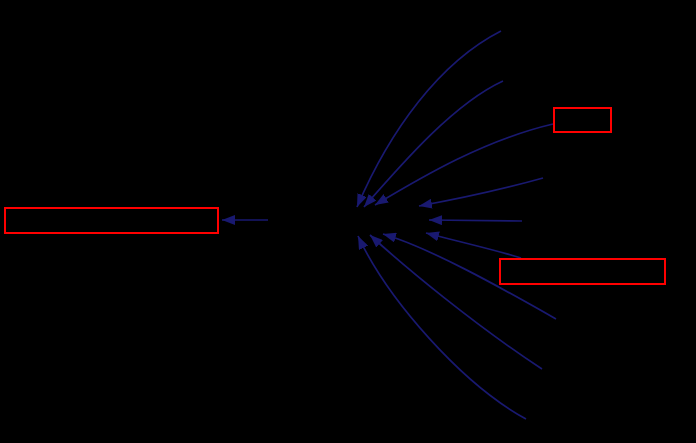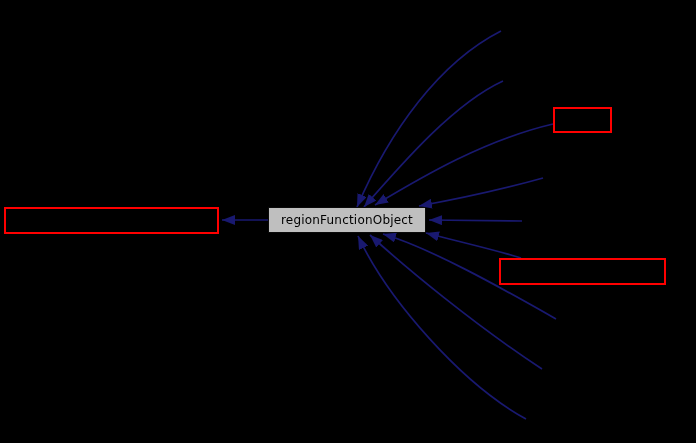--- a/index.html
+++ b/index.html
@@ -45,23 +45,20 @@
       <path d="M553,124 C485,140 425,175 375,205" fill="none" stroke="#191970" stroke-width="1.7" marker-end="url(#arrow)"></path>
       <path d="M543,178 C500,190 452,200 419,206" fill="none" stroke="#191970" stroke-width="1.7" marker-end="url(#arrow)"></path>
       <path d="M522,221 L429,220" fill="none" stroke="#191970" stroke-width="1.7" marker-end="url(#arrow)"></path>
       <path d="M521,258 C492,249 456,241 426,233" fill="none" stroke="#191970" stroke-width="1.7" marker-end="url(#arrow)"></path>
       <path d="M556,319 C500,287 428,247 383,234" fill="none" stroke="#191970" stroke-width="1.7" marker-end="url(#arrow)"></path>
       <path d="M542,369 C475,325 406,268 370,235" fill="none" stroke="#191970" stroke-width="1.7" marker-end="url(#arrow)"></path>
       <path d="M526,419 C462,384 388,300 358,236" fill="none" stroke="#191970" stroke-width="1.7" marker-end="url(#arrow)"></path>
       <path d="M268,220 L222,220" fill="none" stroke="#191970" stroke-width="1.7" marker-end="url(#arrow)"></path>
     </svg>
 
-  <div class="node focus" style="left: 268px; top: 207px; width: 158px; height: 26px; background: rgb(191, 191, 191); color: rgb(0, 0, 0);">
-    <span>regionFunctionObject</span>
-  </div>
 
   <div class="node linked" style="left: 4px; top: 207px; width: 215px; height: 27px; border-color: rgb(255, 0, 0);"></div>
 
   <div class="node linked" style="left: 553px; top: 107px; width: 59px; height: 26px; border-color: rgb(255, 0, 0);"></div>
 
   <div class="node linked" style="left: 499px; top: 258px; width: 167px; height: 27px; border-color: rgb(255, 0, 0);"></div>
 
 </div>
 
 </body></html>

